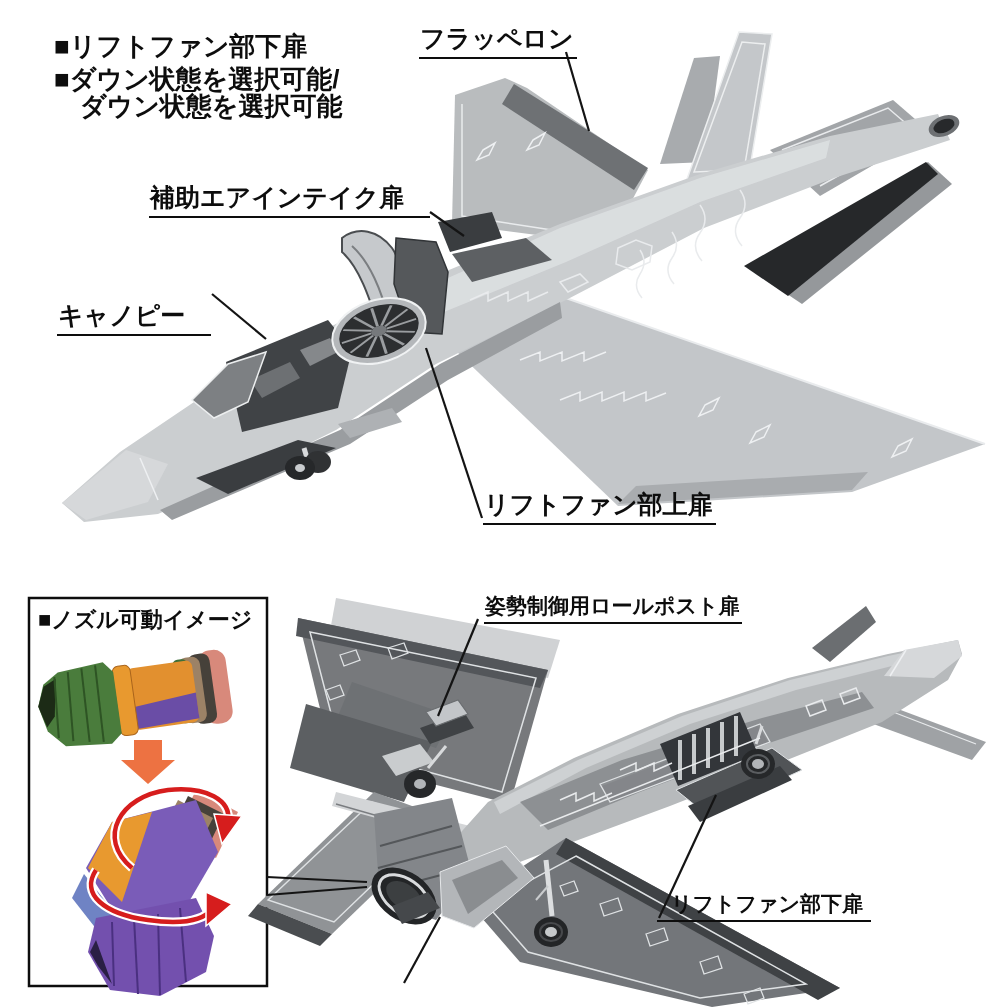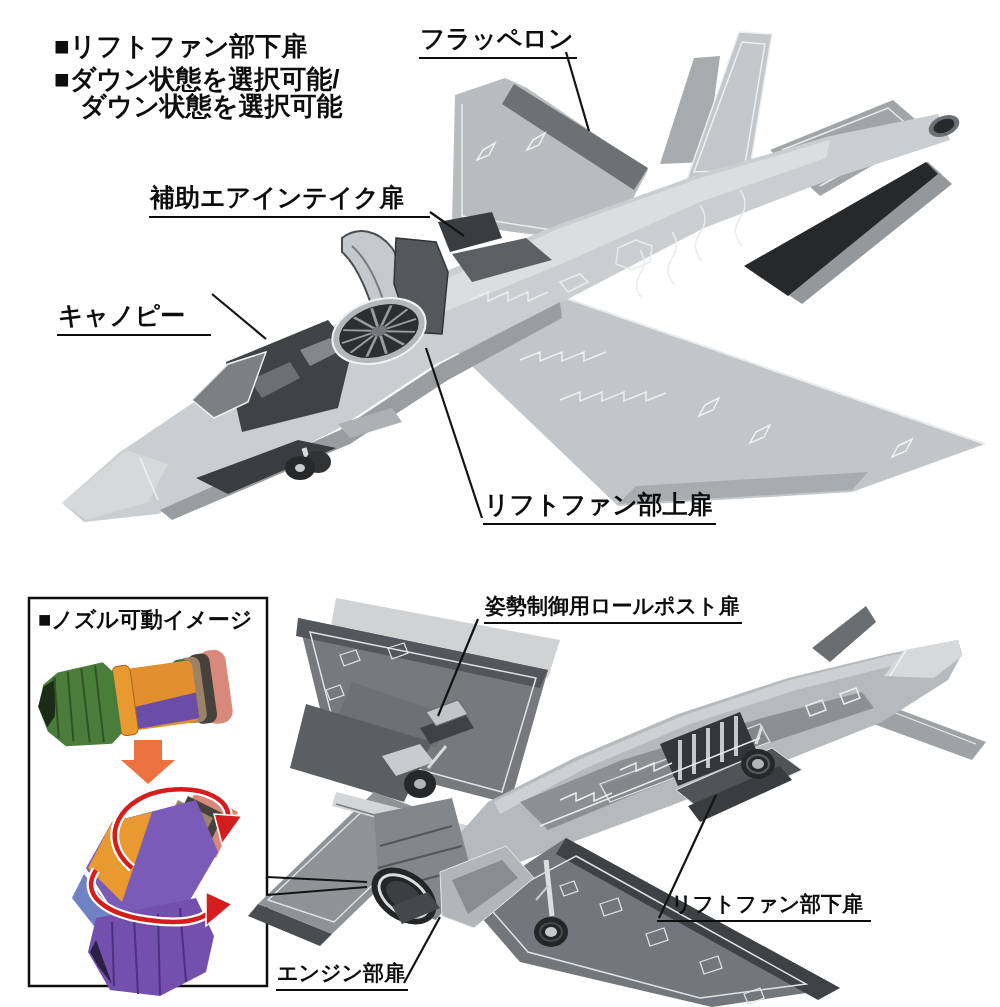--- a/index.html
+++ b/index.html
@@ -295,17 +295,16 @@
 <div class="note" style="left:54px;top:62px;">■ダウン状態を選択可能/</div>
 <div class="note" style="left:80px;top:89px;">ダウン状態を選択可能</div>
 
 <div class="callout" style="left:419px;top:22px;">フラッペロン</div>
 <div class="callout" style="left:149px;top:181px;padding-right:26px;font-family:Liberation Mono, monospace;">補助エアインテイク扉</div>
 <div class="callout" style="left:57px;top:263px;padding-right:26px;margin-top:36px;">キャノピー</div>
 <div class="callout" style="left:483px;top:488px;">リフトファン部上扉</div>
 
 <div class="callout small" style="left:484px;top:592px;">姿勢制御用ロールポスト扉</div>
 <div class="callout small" style="left:657px;top:890px;padding:0 8px 2px 14px;">リフトファン部下扉</div>
-<div class="callout small" style="left:276px;top:959px;">エンジン部扉</div>
 
 <div class="boxtitle" style="left:38px;top:605px;">■ノズル可動イメージ</div>
 
 </div>
 
 </body></html>

